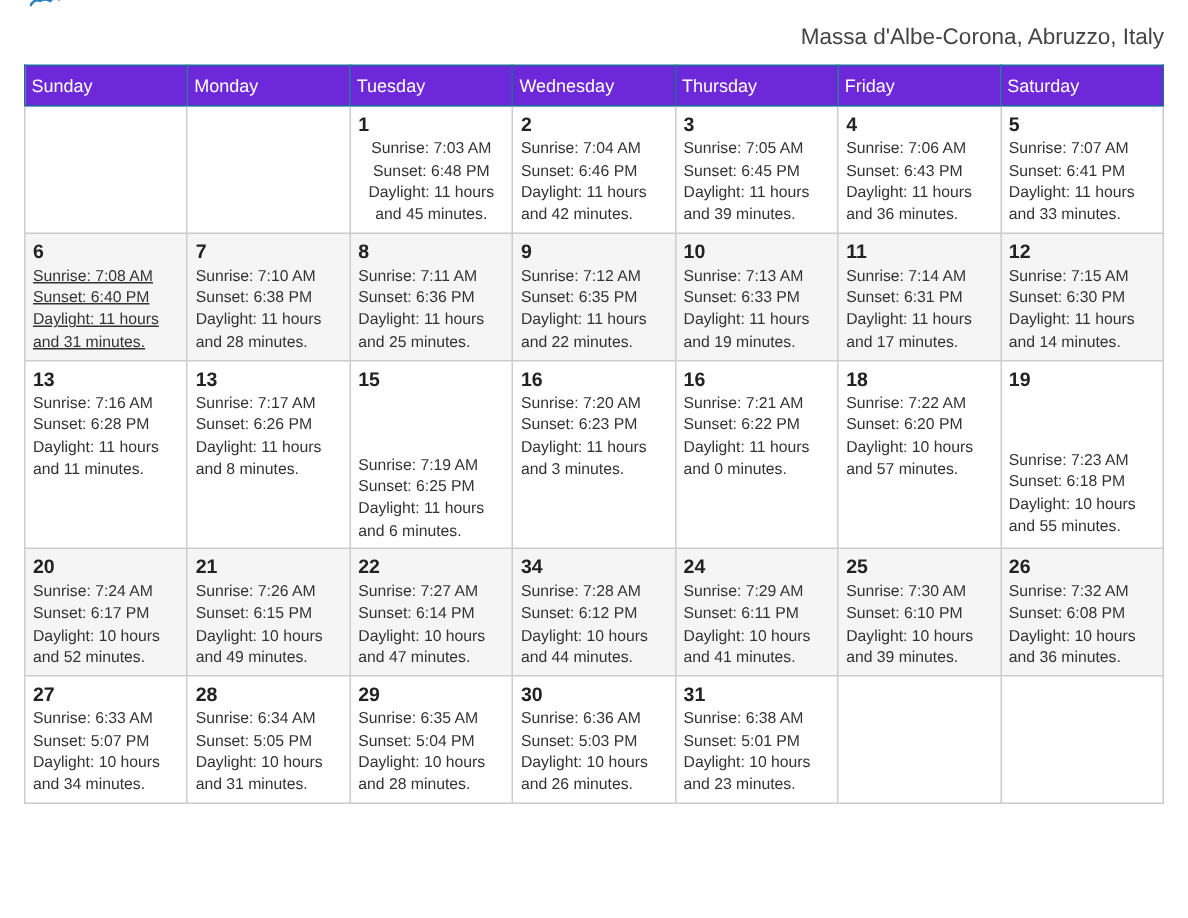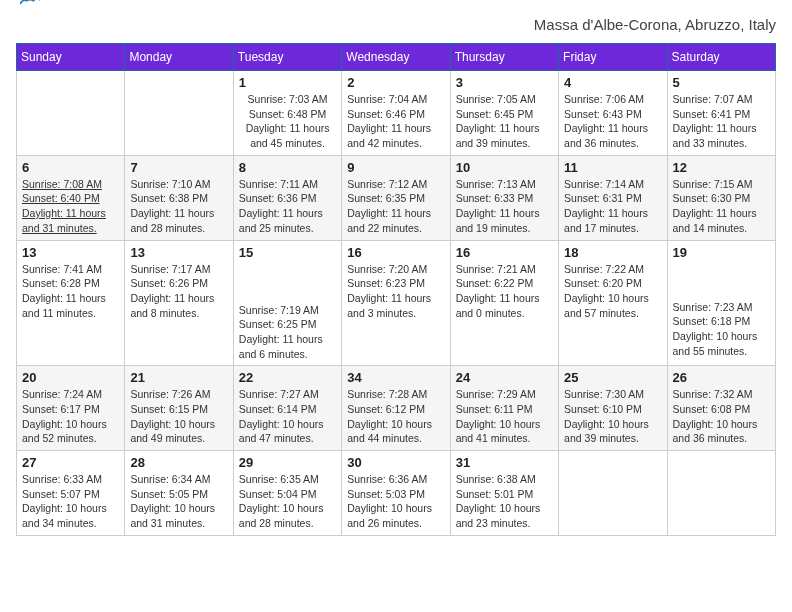--- a/index.html
+++ b/index.html
@@ -190,21 +190,21 @@
         <td>
           <span class="day-number">12</span>
           <div class="day-info" style="white-space: pre-line;">Sunrise: 7:15 AM
 Sunset: 6:30 PM
 Daylight: 11 hours and 14 minutes.</div>
         </td>
       </tr>
       <tr>
         <td>
           <span class="day-number">13</span>
-          <div class="day-info" style="white-space: pre-line;">Sunrise: 7:41 AM
+          <div class="day-info" style="white-space: pre-line;">Sunrise: 7:16 AM
 Sunset: 6:28 PM
 Daylight: 11 hours and 11 minutes.</div>
         </td>
         <td>
           <span class="day-number">13</span>
           <div class="day-info" style="white-space: pre-line;">Sunrise: 7:17 AM
 Sunset: 6:26 PM
 Daylight: 11 hours and 8 minutes.</div>
         </td>
         <td>

